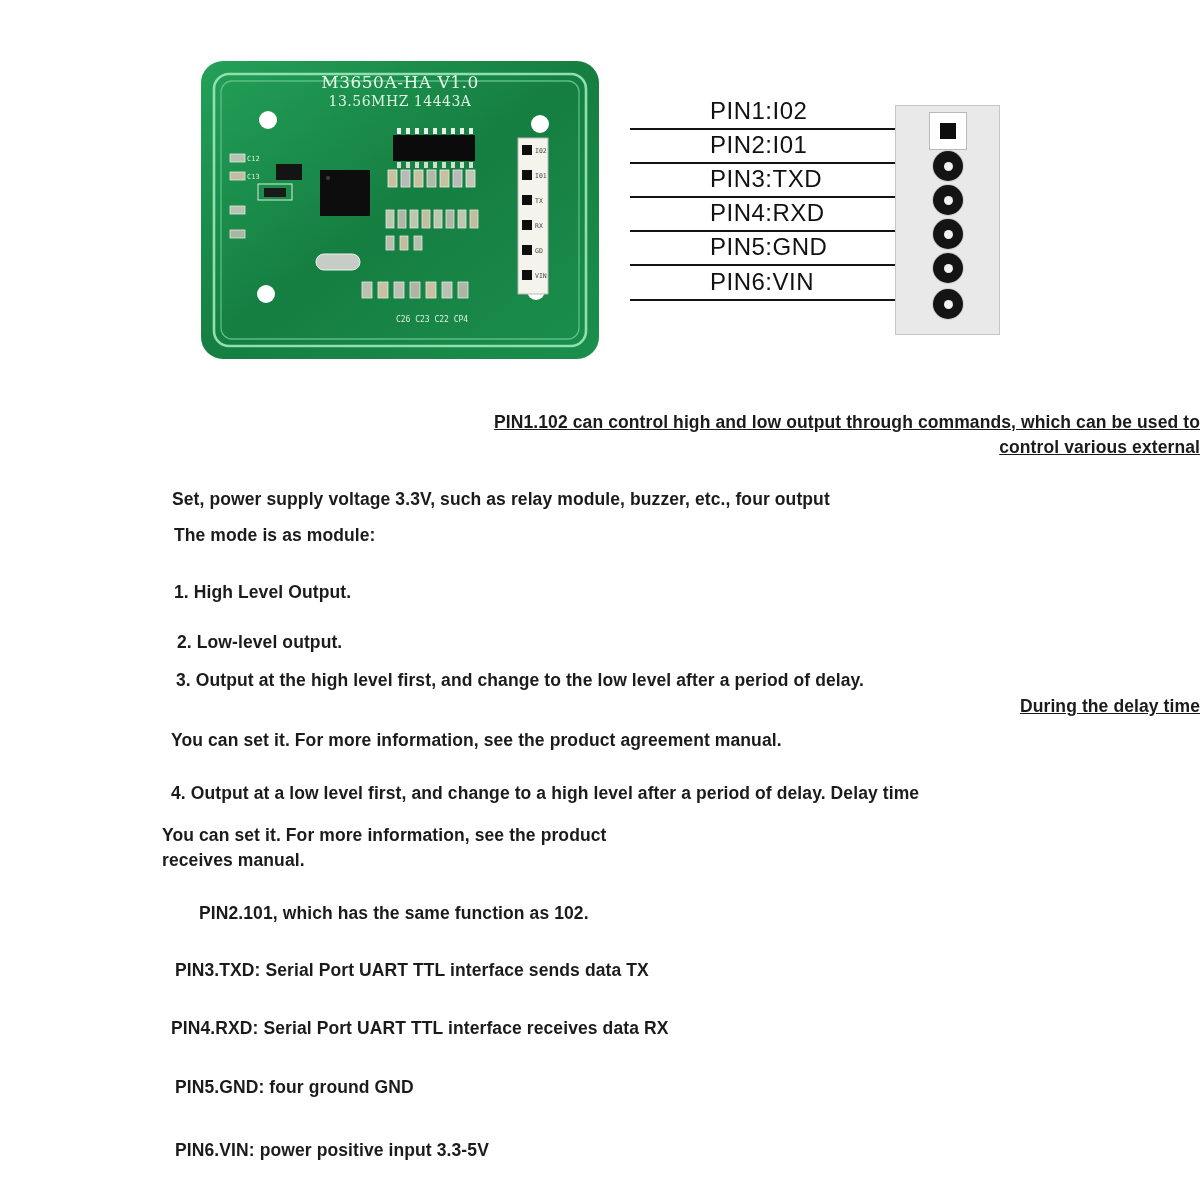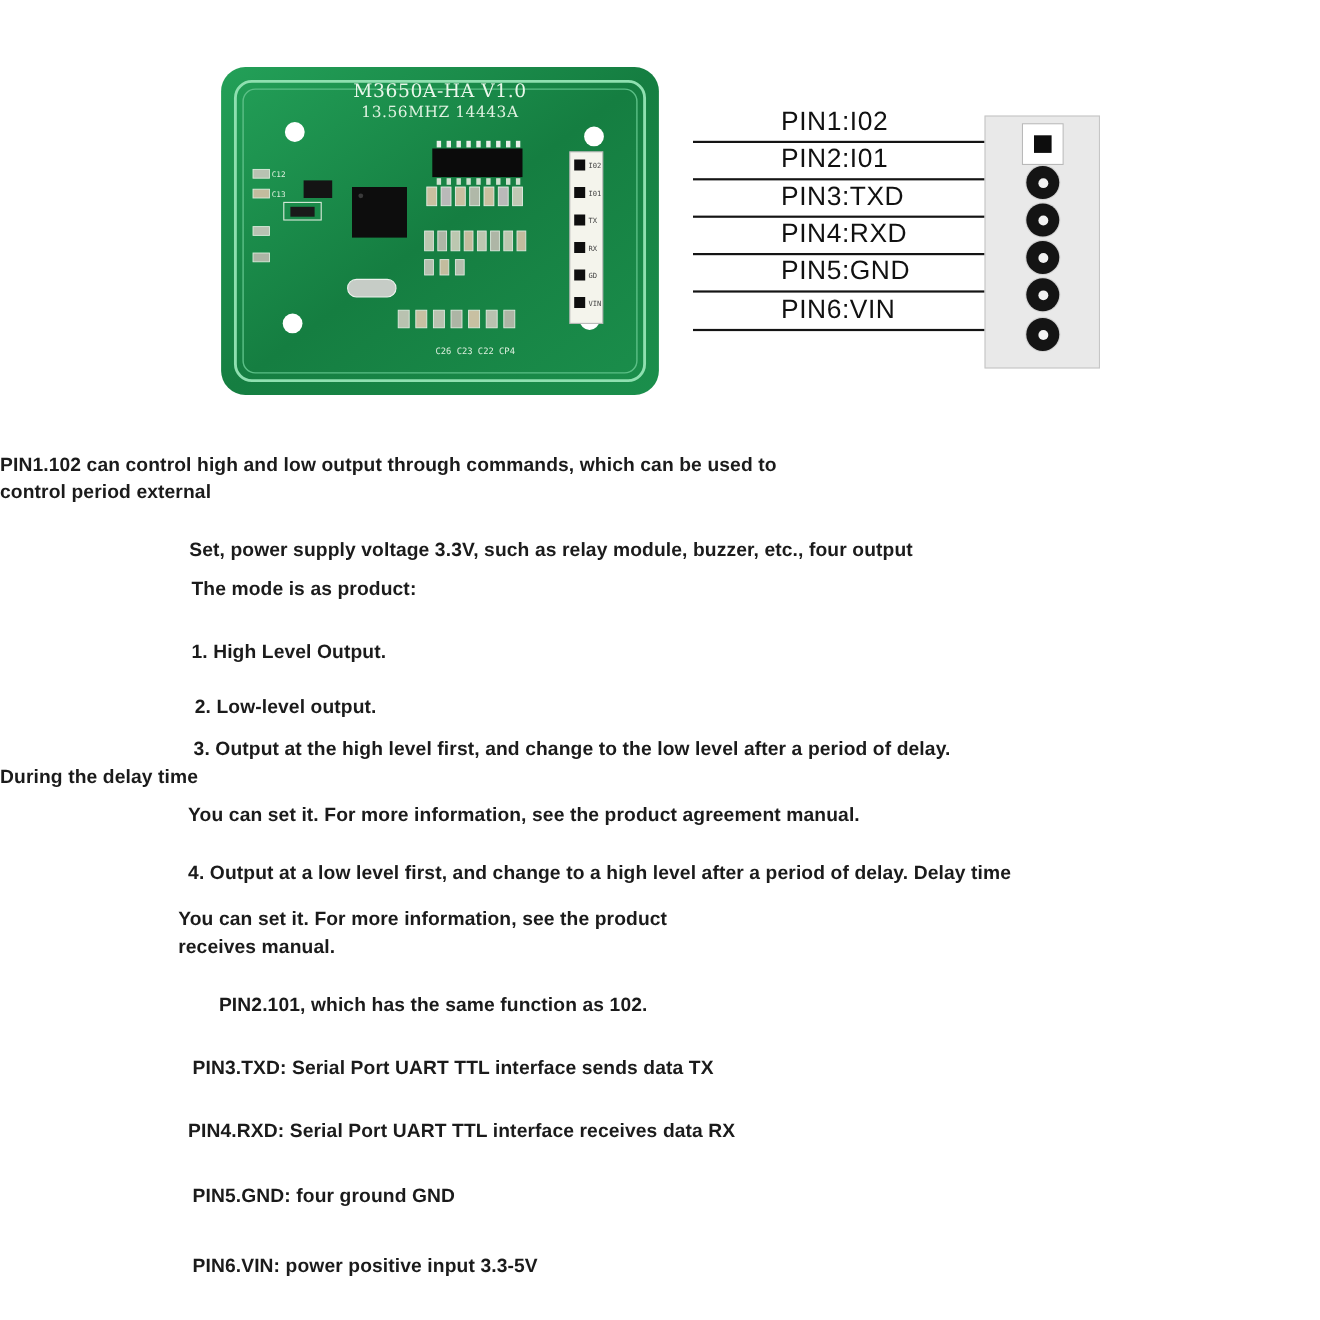--- a/index.html
+++ b/index.html
@@ -41,21 +41,21 @@
     background:#141414;display:flex;align-items:center;justify-content:center;
     box-shadow:0 0 0 1px #d2d2d2;
   }
   .pin-hole{width:9px;height:9px;border-radius:50%;background:#f2f2f2;}
 
   
   .desc-line{
     position:absolute;font-size:17.5px;font-weight:700;color:#1b1b1b;
     white-space:nowrap;letter-spacing:.1px;
   }
-  .desc-line.center{left:0;right:0;text-align:left;}
+  .desc-line.center{left:0;right:0;text-align:right;text-decoration:underline;}
 </style>
 </head>
 <body>
 
 <div class="canvas">
 
   <svg class="pcb" viewBox="0 0 400 300">
     <defs>
       <linearGradient id="gboard" x1="0" y1="0" x2="1" y2="1">
         <stop offset="0" stop-color="#23a058"></stop>
@@ -212,23 +212,23 @@
     <div class="pin-round" style="top:147px">
         <span class="pin-hole"></span>
       </div>
     <div class="pin-round" style="top:183px">
         <span class="pin-hole"></span>
       </div>
   </div>
 
   <div>
     <div class="desc-line center" style="top:392px">PIN1.102 can control high and low output through commands, which can be used to</div>
-    <div class="desc-line center" style="top:417px">control period external</div>
+    <div class="desc-line center" style="top:417px">control various external</div>
     <div class="desc-line" style="top:469px;left:172px">Set, power supply voltage 3.3V, such as relay module, buzzer, etc., four output</div>
-    <div class="desc-line" style="top:505px;left:174px">The mode is as product:</div>
+    <div class="desc-line" style="top:505px;left:174px">The mode is as module:</div>
     <div class="desc-line" style="top:562px;left:174px">1. High Level Output.</div>
     <div class="desc-line" style="top:612px;left:177px">2. Low-level output.</div>
     <div class="desc-line" style="top:650px;left:176px">3. Output at the high level first, and change to the low level after a period of delay.</div>
     <div class="desc-line center" style="top:676px">During the delay time</div>
     <div class="desc-line" style="top:710px;left:171px">You can set it. For more information, see the product agreement manual.</div>
     <div class="desc-line" style="top:763px;left:171px">4. Output at a low level first, and change to a high level after a period of delay. Delay time</div>
     <div class="desc-line" style="top:805px;left:162px">You can set it. For more information, see the product</div>
     <div class="desc-line" style="top:830px;left:162px">receives manual.</div>
     <div class="desc-line" style="top:883px;left:199px">PIN2.101, which has the same function as 102.</div>
     <div class="desc-line" style="top:940px;left:175px">PIN3.TXD: Serial Port UART TTL interface sends data TX</div>

